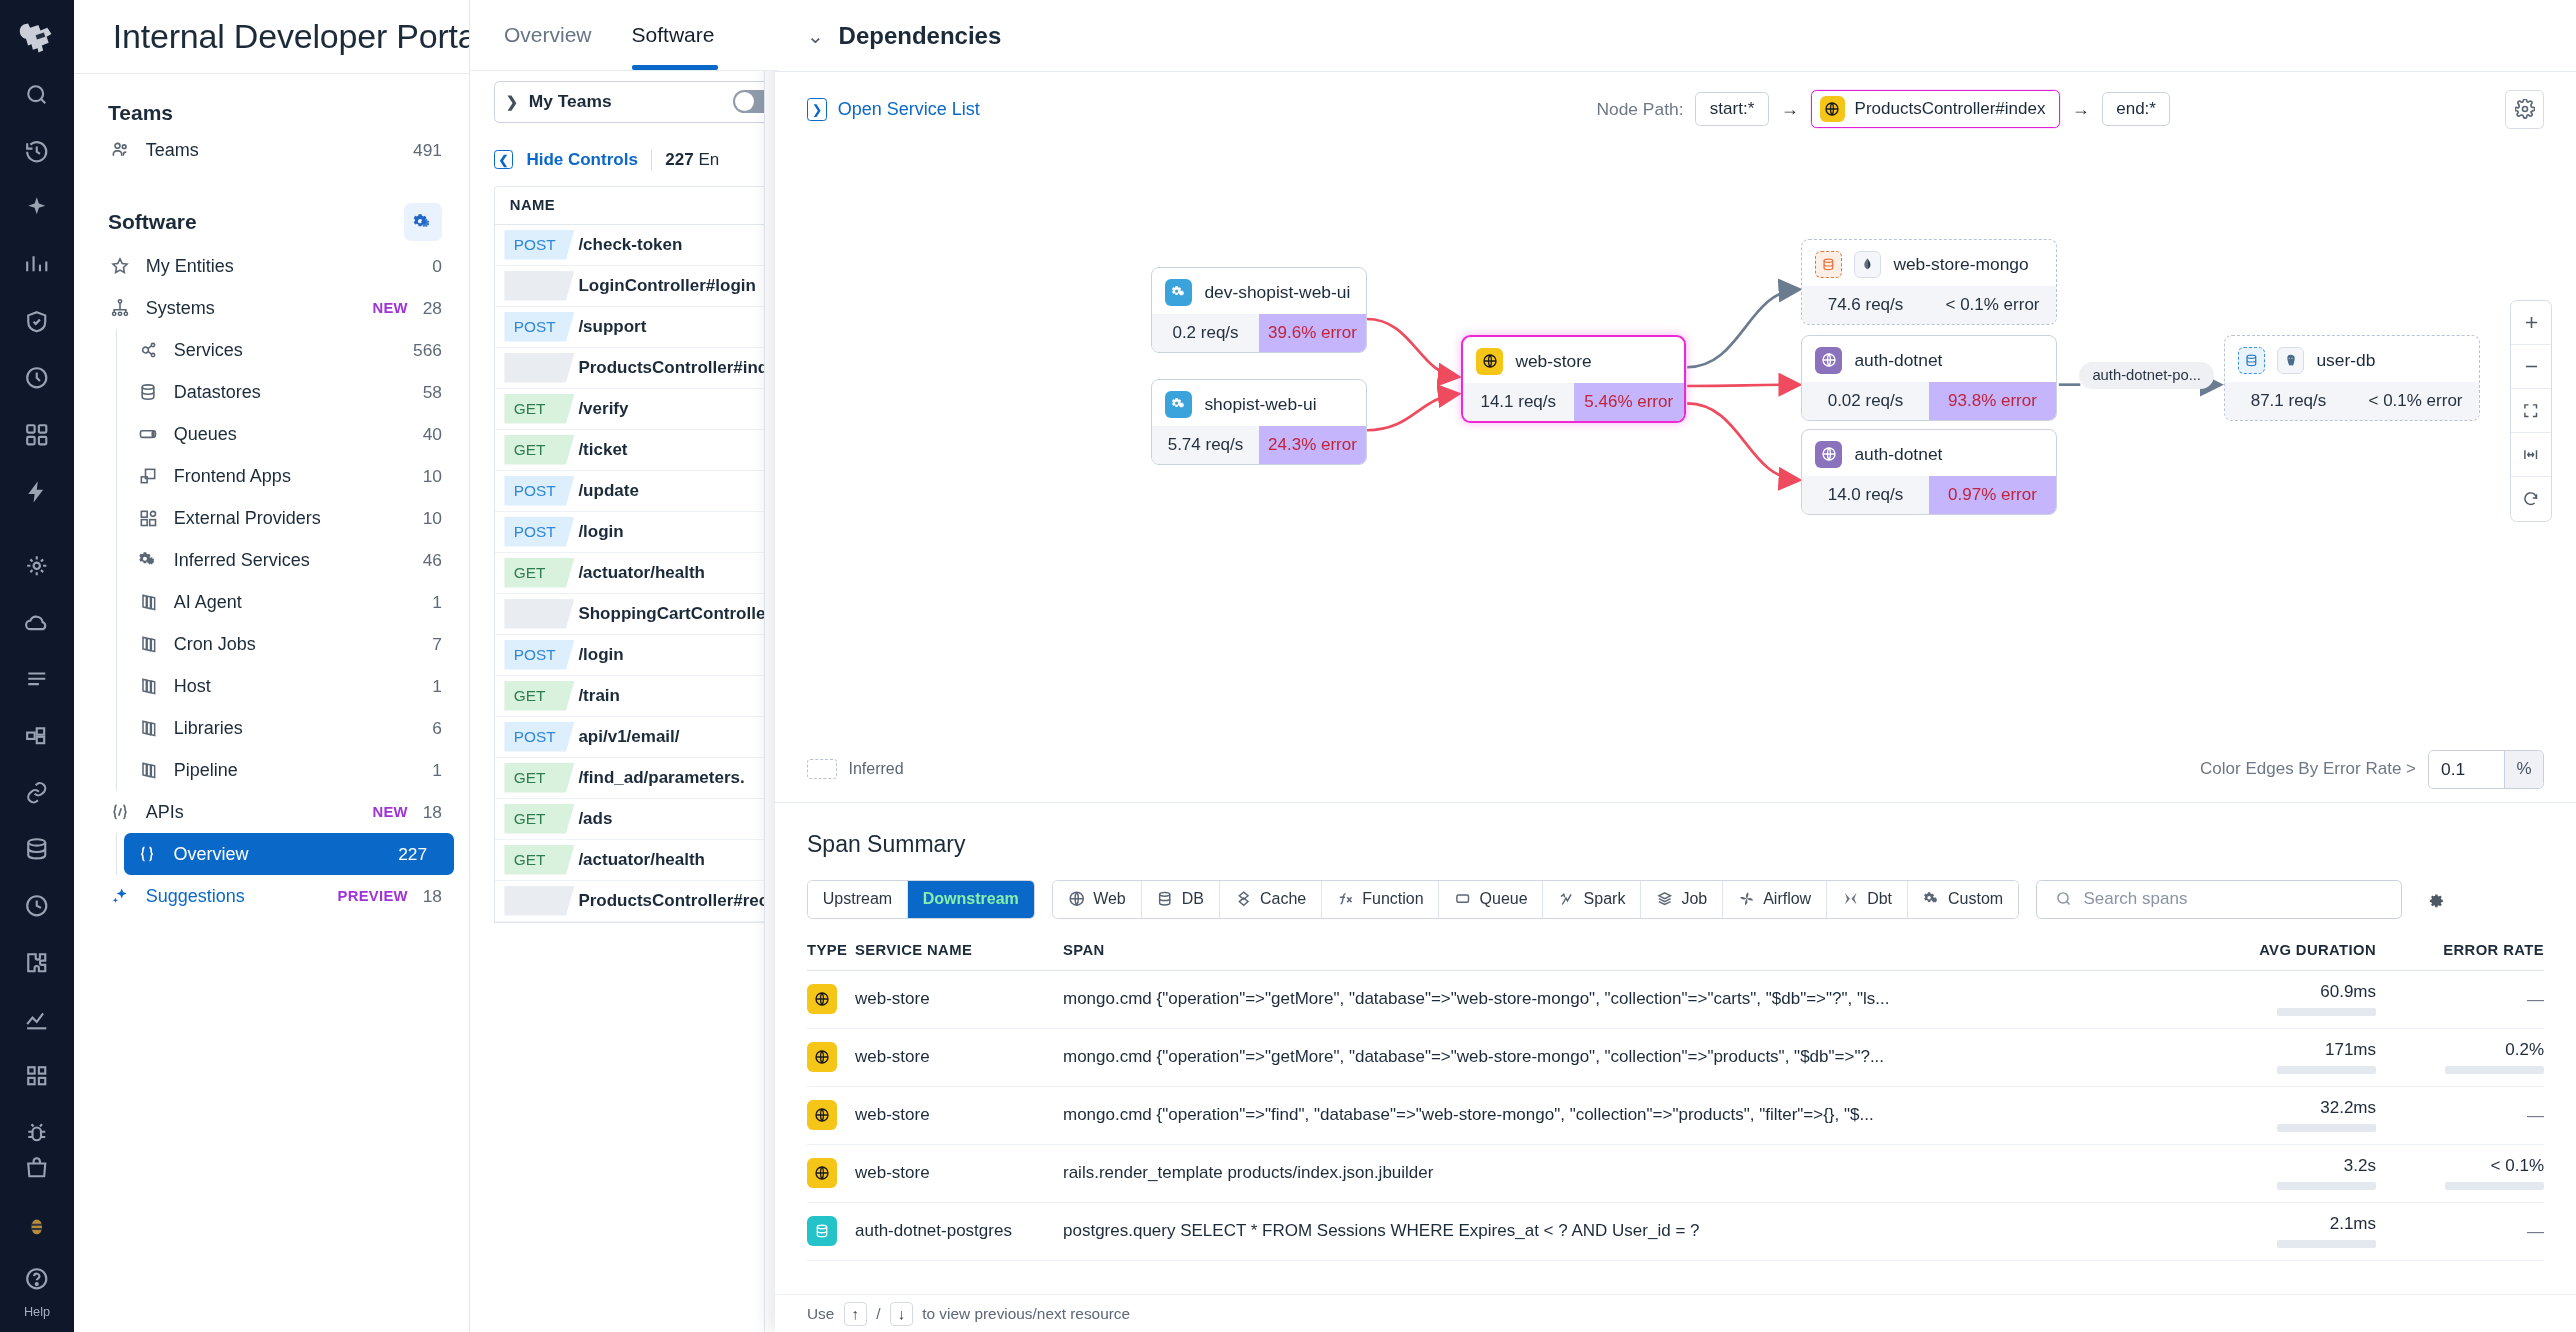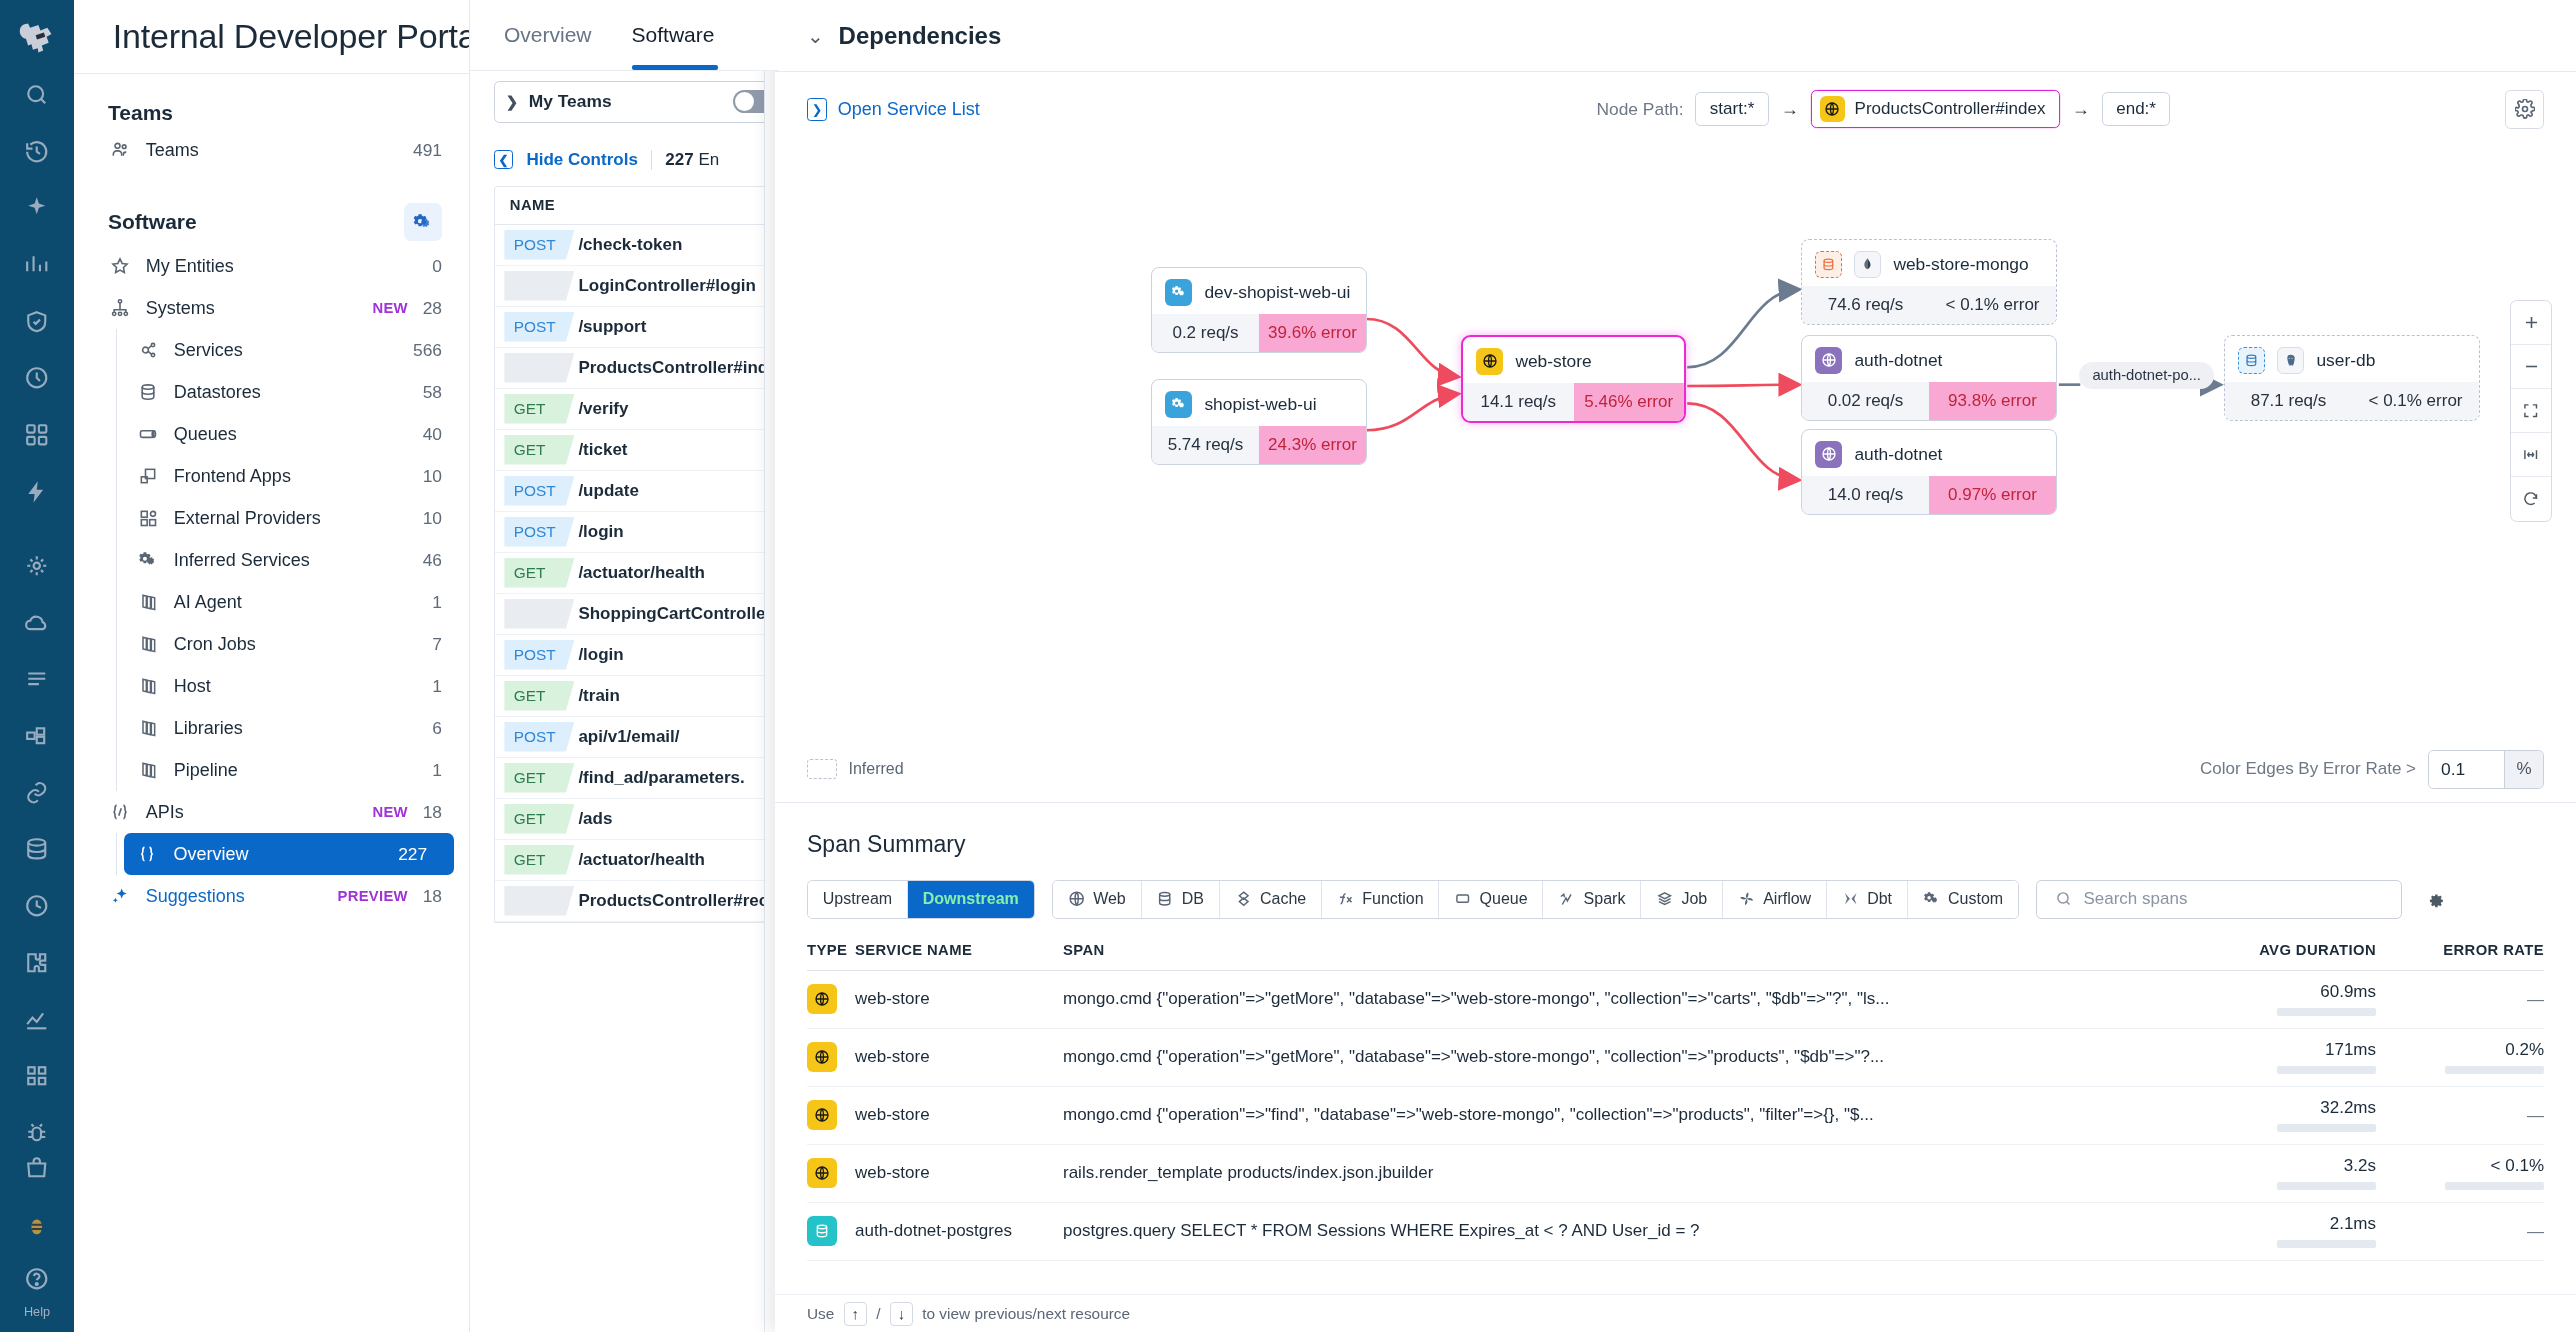--- a/index.html
+++ b/index.html
@@ -8,21 +8,21 @@
     font-family: "Liberation Sans", sans-serif;
     background: #fff;
     color: #1c2b3a;
     font-size: 17.4px;
     -webkit-font-smoothing: antialiased;
   }
   .app { display: flex; width: 2576px; height: 1332px; position: relative; }
 
   
   .rail {
-    width: 74px; background: #0c4a6e; flex: 0 0 74px;
+    width: 74px; background: #0f172a; flex: 0 0 74px;
     display: flex; flex-direction: column; align-items: center;
     padding-top: 12px; position: relative;
   }
   .rail-logo { width: 51px; height: 51px; display:flex; align-items:center; justify-content:center; }
   .rail-ico {
     width: 50px; height: 50px; margin-top: 6.7px; display: flex;
     align-items: center; justify-content: center; color: #b8c2d1; opacity: .82;
   }
   .rail-ico svg { width: 25.5px; height: 25.5px; }
   .rail-gap { height: 17.4px; }
@@ -183,21 +183,21 @@
   .node-ico.blue { background: #3ba3dc; color: #fff; }
   .node-ico.yellow { background: #f5c518; color: #1a1a1a; }
   .node-ico.purple { background: #8a72bc; color: #fff; }
   .node-ico.dash-orange { background: #fdeee6; border: 1.3px dashed #e8703a; color: #e8703a; }
   .node-ico.dash-blue { background: #e9f3fc; border: 1.3px dashed #3b92e0; color: #2f7cc4; }
   .node-ico.tile { background: #f4f6f9; border: 0.7px solid #d8dee8; border-radius: 6px; }
   .node-name { font-size: 17.4px; white-space: nowrap; }
   .node-stats { display: flex; border-top: 0; }
   .stat { padding: 9.4px 0; font-size: 17px; text-align: center; flex: 1 1 50%; }
   .stat.req { background: #f3f5f8; color: #263241; }
-  .stat.err { background: #f9a8d4; color: #c0243a; }
+  .stat.err { background: #c4b5fd; color: #c0243a; }
   .stat.err.ok { background: #f3f5f8; color: #263241; }
   .edge-pill {
     position: absolute; background: #eef0f4; border-radius: 14.8px; padding: 5.4px 13.4px;
     font-size: 14.8px; color: #2a3442; z-index: 4; white-space: nowrap;
   }
 
   .zoomctl {
     position: absolute; right: 24px; top: 154px; width: 42px;
     border: 0.7px solid #d6dbe5; border-radius: 6.7px; background: #fff; z-index: 6;
   }

